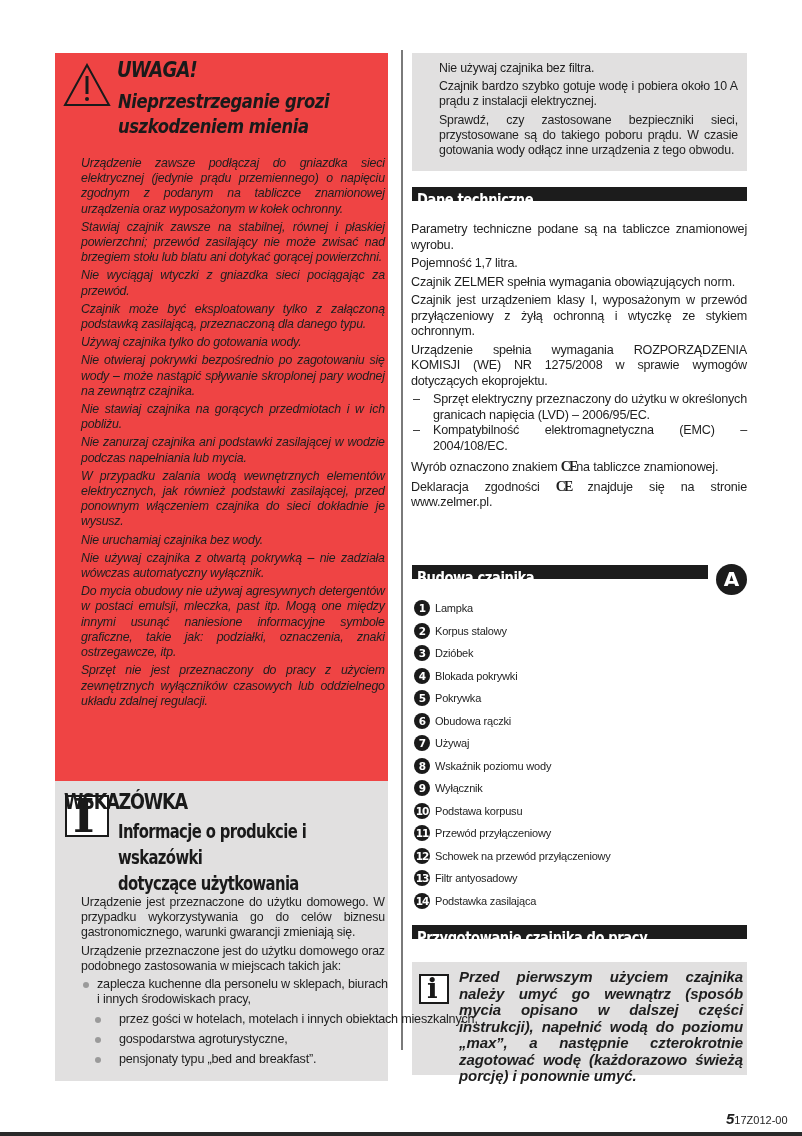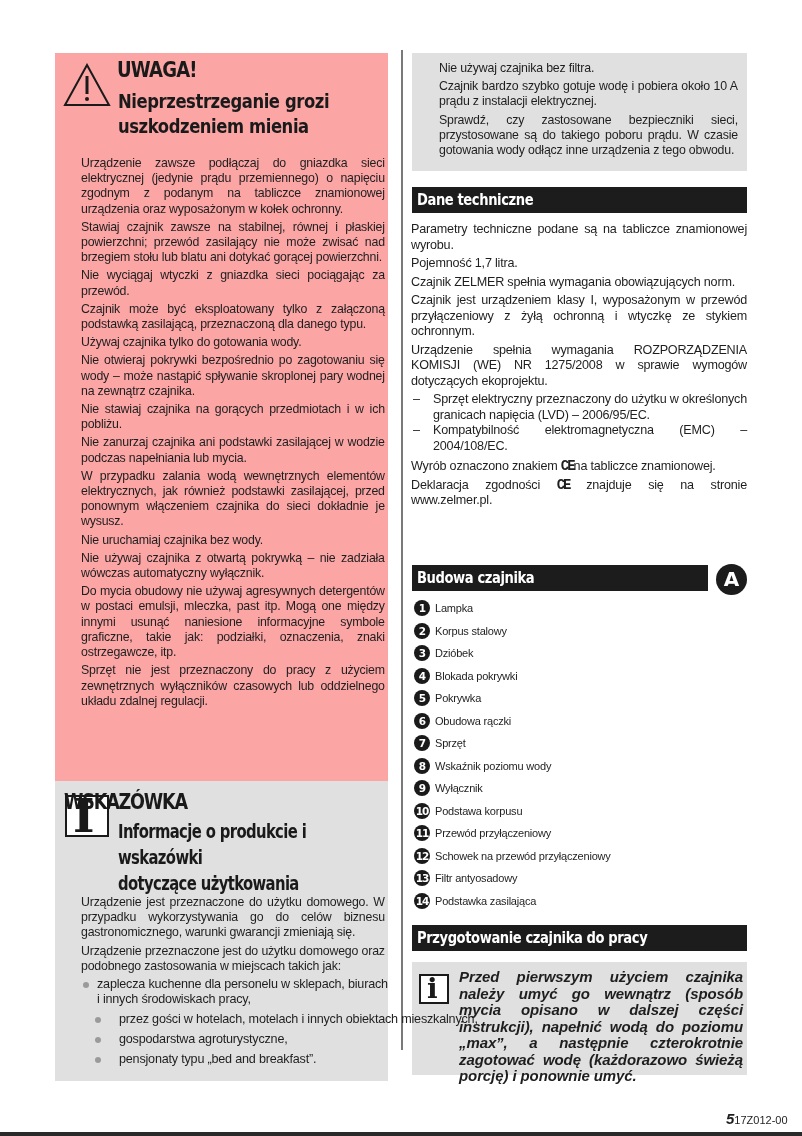--- a/index.html
+++ b/index.html
@@ -5,21 +5,22 @@
   html, body { margin: 0; padding: 0; }
   body {
     width: 802px; height: 1136px; background: #ffffff; position: relative; overflow: hidden;
     font-family: "Liberation Sans", sans-serif; color: #1e1e1e;
   }
   .page { position: absolute; left: 0; top: 0; width: 802px; height: 1136px; }
 
   
   .warn-box {
     position: absolute; left: 55px; top: 53px; width: 333px; height: 880px;
-    background: #fca5a5;
+    background: #ef4444;
+    font-style: italic;
   }
   .warn-head { position: absolute; left: 0; top: 0; width: 333px; height: 100px; }
   .warn-icon { position: absolute; left: 8px; top: 10px; width: 48px; height: 44px; }
   .warn-title {
     position: absolute; left: 62px; top: 4px;
     font-family: "DejaVu Sans", sans-serif; font-weight: bold; font-size: 22px; letter-spacing: -1px;
     color: #1a1a1a; transform: scaleX(0.82); transform-origin: left top;
   }
   .warn-sub {
     position: absolute; left: 63px; top: 36px; width: 300px;
@@ -73,31 +74,31 @@
   
   .col-divider { position: absolute; left: 401px; top: 50px; width: 2px; height: 1000px; background: #7a7a7a; }
 
   
   .right-top-box {
     position: absolute; left: 412px; top: 53px; width: 335px; height: 118px; background: #e1e0e0;
   }
   .right-top-items { position: absolute; left: 27px; top: 8px; width: 305px; }
 
   .section-bar {
-    position: absolute; left: 412px; width: 335px; height: 26px; background: #1c1c1c; color: #fff;
+    position: absolute; left: 412px; width: 335px; height: 14px; background: #1c1c1c; color: #fff;
   }
   .section-bar .label {
     position: absolute; left: 5px; top: 3px; font-family: "DejaVu Sans", sans-serif; font-weight: bold;
     font-size: 16px; letter-spacing: -0.5px; transform: scaleX(0.82); transform-origin: left top; white-space: nowrap;
   }
   .tech { position: absolute; left: 411px; top: 222px; width: 336px; }
   .tech .p { font-size: 12.6px; line-height: 15.5px; margin: 0 0 3px 0; text-align: justify; letter-spacing: -0.2px; }
   .tech .dash-item { position: relative; padding-left: 22px; font-size: 12.6px; line-height: 15.5px; text-align: justify; letter-spacing: -0.2px; }
   .tech .dash-item .dash { position: absolute; left: 2px; top: 0; }
-  .ce { font-family: Liberation Mono, monospace; font-size: 14px; letter-spacing: -2px; font-weight: bold; }
+  .ce { font-family: Liberation Serif, serif; font-size: 14px; letter-spacing: -2px; font-weight: bold; }
 
   .badge-a {
     position: absolute; left: 716px; top: 564px; width: 31px; height: 31px; border-radius: 50%;
     background: #1c1c1c; color: #fff; text-align: center; line-height: 31px;
     font-family: "DejaVu Sans", sans-serif; font-weight: bold; font-size: 20px;
   }
   .parts { position: absolute; left: 414px; top: 597px; width: 320px; }
   .part { height: 22.5px; display: flex; align-items: center; }
   .part .num {
     width: 16px; height: 16px; border-radius: 50%; background: #1a1a1a; color: #fff; font-weight: bold;
@@ -244,21 +245,21 @@
     <div class="part">
         <span class="num">5</span>
         <span class="lbl">Pokrywka</span>
       </div>
     <div class="part">
         <span class="num">6</span>
         <span class="lbl">Obudowa rączki</span>
       </div>
     <div class="part">
         <span class="num">7</span>
-        <span class="lbl">Sprzęt</span>
+        <span class="lbl">Używaj</span>
       </div>
     <div class="part">
         <span class="num">8</span>
         <span class="lbl">Wskaźnik poziomu wody</span>
       </div>
     <div class="part">
         <span class="num">9</span>
         <span class="lbl">Wyłącznik</span>
       </div>
     <div class="part">

